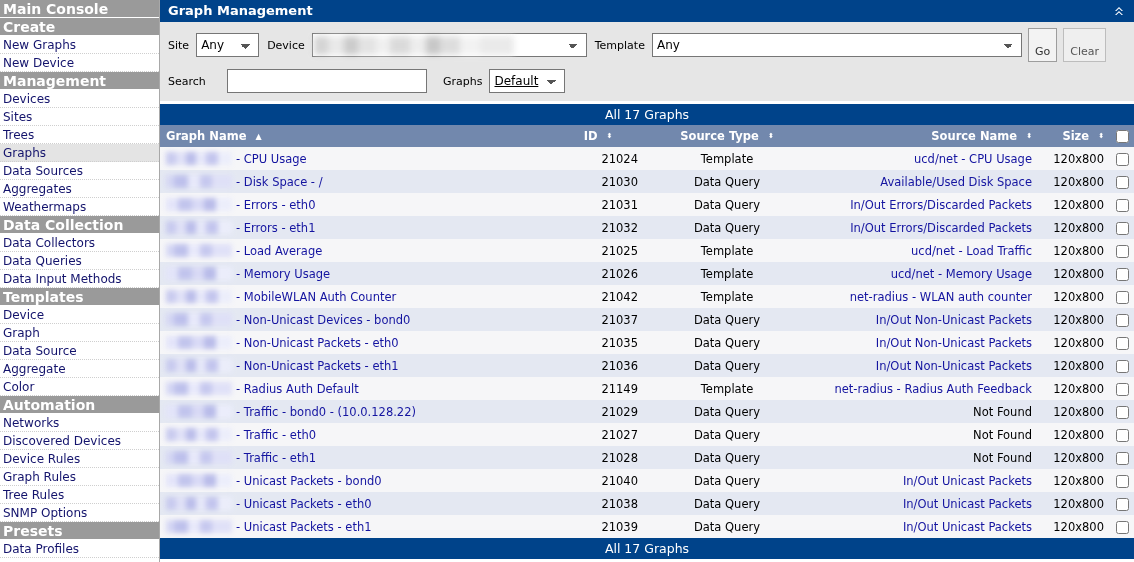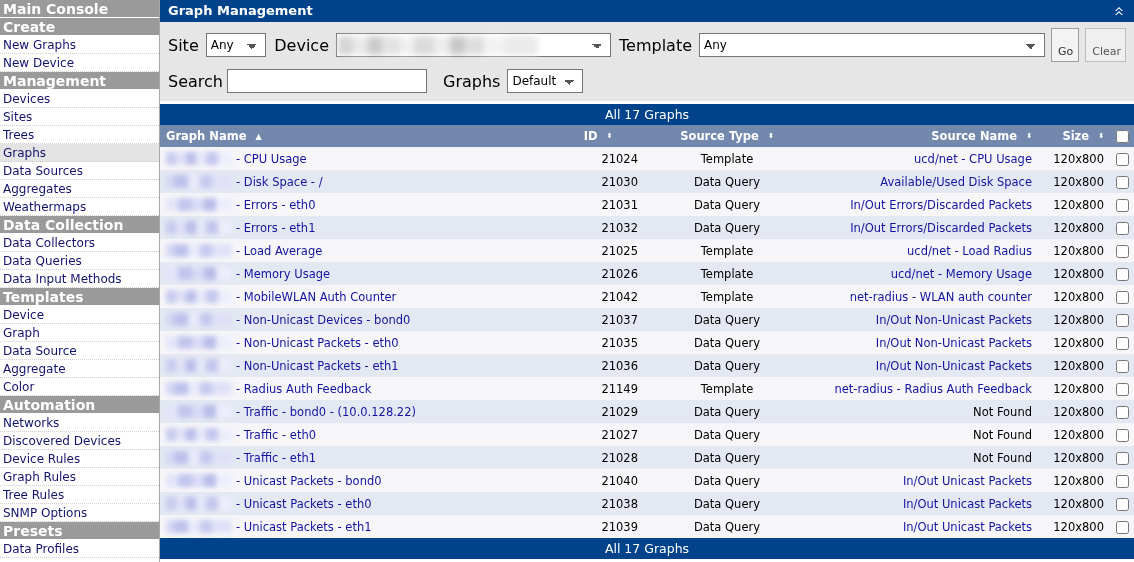--- a/index.html
+++ b/index.html
@@ -82,21 +82,21 @@
     background: #e6e6e6;
     padding: 6px 8px 8px 8px;
     border-bottom: 3px solid #ffffff;
   }
   .filter-row {
     display: flex; align-items: center;
     margin-bottom: 7px;
   }
   .filter-row:last-child { margin-bottom: 0; }
   .flabel {
-    font-size: 16px; color: #000000;
+    font-size: 11px; color: #000000;
     margin-right: 7px;
     white-space: nowrap;
   }
   select.fsel, input.ftext {
     font-family: "DejaVu Sans", "Liberation Sans", sans-serif;
     font-size: 12px;
     color: #000000;
     background: #ffffff;
     border: 1px solid #767676;
     height: 24px;
@@ -108,21 +108,21 @@
       linear-gradient(45deg, transparent 50%, #555 50%),
       linear-gradient(135deg, #555 50%, transparent 50%);
     background-position: calc(100% - 13px) 10px, calc(100% - 8px) 10px;
     background-size: 5px 5px, 5px 5px;
     background-repeat: no-repeat;
     padding-right: 22px;
   }
   .sel-site { width: 63px; }
   .sel-device { width: 275px; position: relative; }
   .sel-template { width: 370px; }
-  .sel-graphs { width: 76px; }
+  .sel-graphs { width: 76px; text-decoration: underline; }
   .inp-search { width: 200px; height: 22px; }
   .btn {
     font-family: "DejaVu Sans", "Liberation Sans", sans-serif;
     font-size: 11px;
     height: 22px;
     min-width: 28px;
     padding: 16px 6px;
     border: 1px solid #bdbdbd;
     background: #efefef;
     color: #555555;
@@ -429,21 +429,21 @@
             </tr>
             <tr class="r-odd">
               <td class="t-name">
                 <div class="name-cell">
                   <span class="blur-prefix v2"></span>
                   <a class="lnk name-txt">- Load Average</a>
                 </div>
               </td>
               <td class="t-id">21025</td>
               <td class="t-stype">Template</td>
-              <td class="t-sname"><a class="lnk">ucd/net - Load Radius</a></td>
+              <td class="t-sname"><a class="lnk">ucd/net - Load Traffic</a></td>
               <td class="t-size">120x800</td>
               <td class="t-chk"><input type="checkbox" class="cbx" style=""></td>
             </tr>
             <tr class="r-even">
               <td class="t-name">
                 <div class="name-cell">
                   <span class="blur-prefix v3"></span>
                   <a class="lnk name-txt">- Memory Usage</a>
                 </div>
               </td>
@@ -502,21 +502,21 @@
               <td class="t-id">21036</td>
               <td class="t-stype">Data Query</td>
               <td class="t-sname"><a class="lnk">In/Out Non-Unicast Packets</a></td>
               <td class="t-size">120x800</td>
               <td class="t-chk"><input type="checkbox" class="cbx" style=""></td>
             </tr>
             <tr class="r-odd">
               <td class="t-name">
                 <div class="name-cell">
                   <span class="blur-prefix v2"></span>
-                  <a class="lnk name-txt">- Radius Auth Feedback</a>
+                  <a class="lnk name-txt">- Radius Auth Default</a>
                 </div>
               </td>
               <td class="t-id">21149</td>
               <td class="t-stype">Template</td>
               <td class="t-sname"><a class="lnk">net-radius - Radius Auth Feedback</a></td>
               <td class="t-size">120x800</td>
               <td class="t-chk"><input type="checkbox" class="cbx" style=""></td>
             </tr>
             <tr class="r-even">
               <td class="t-name">

